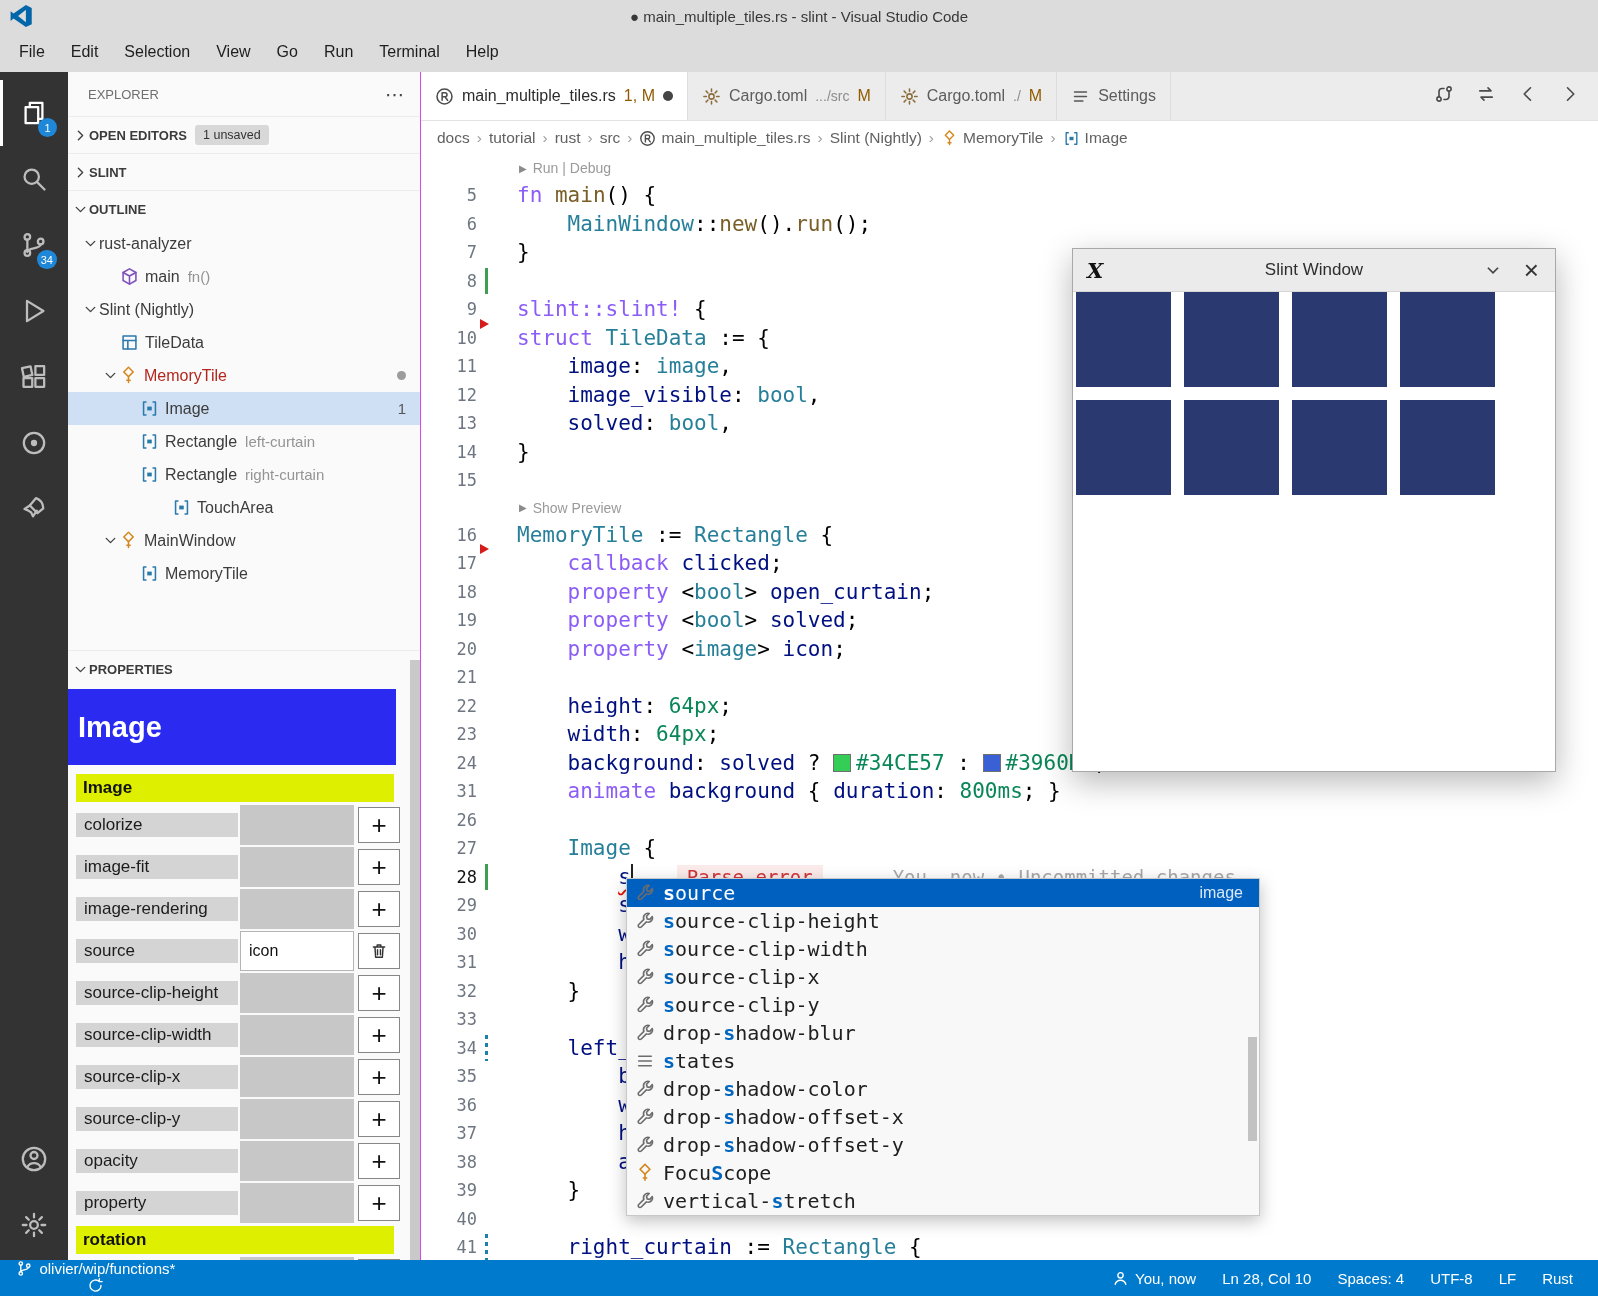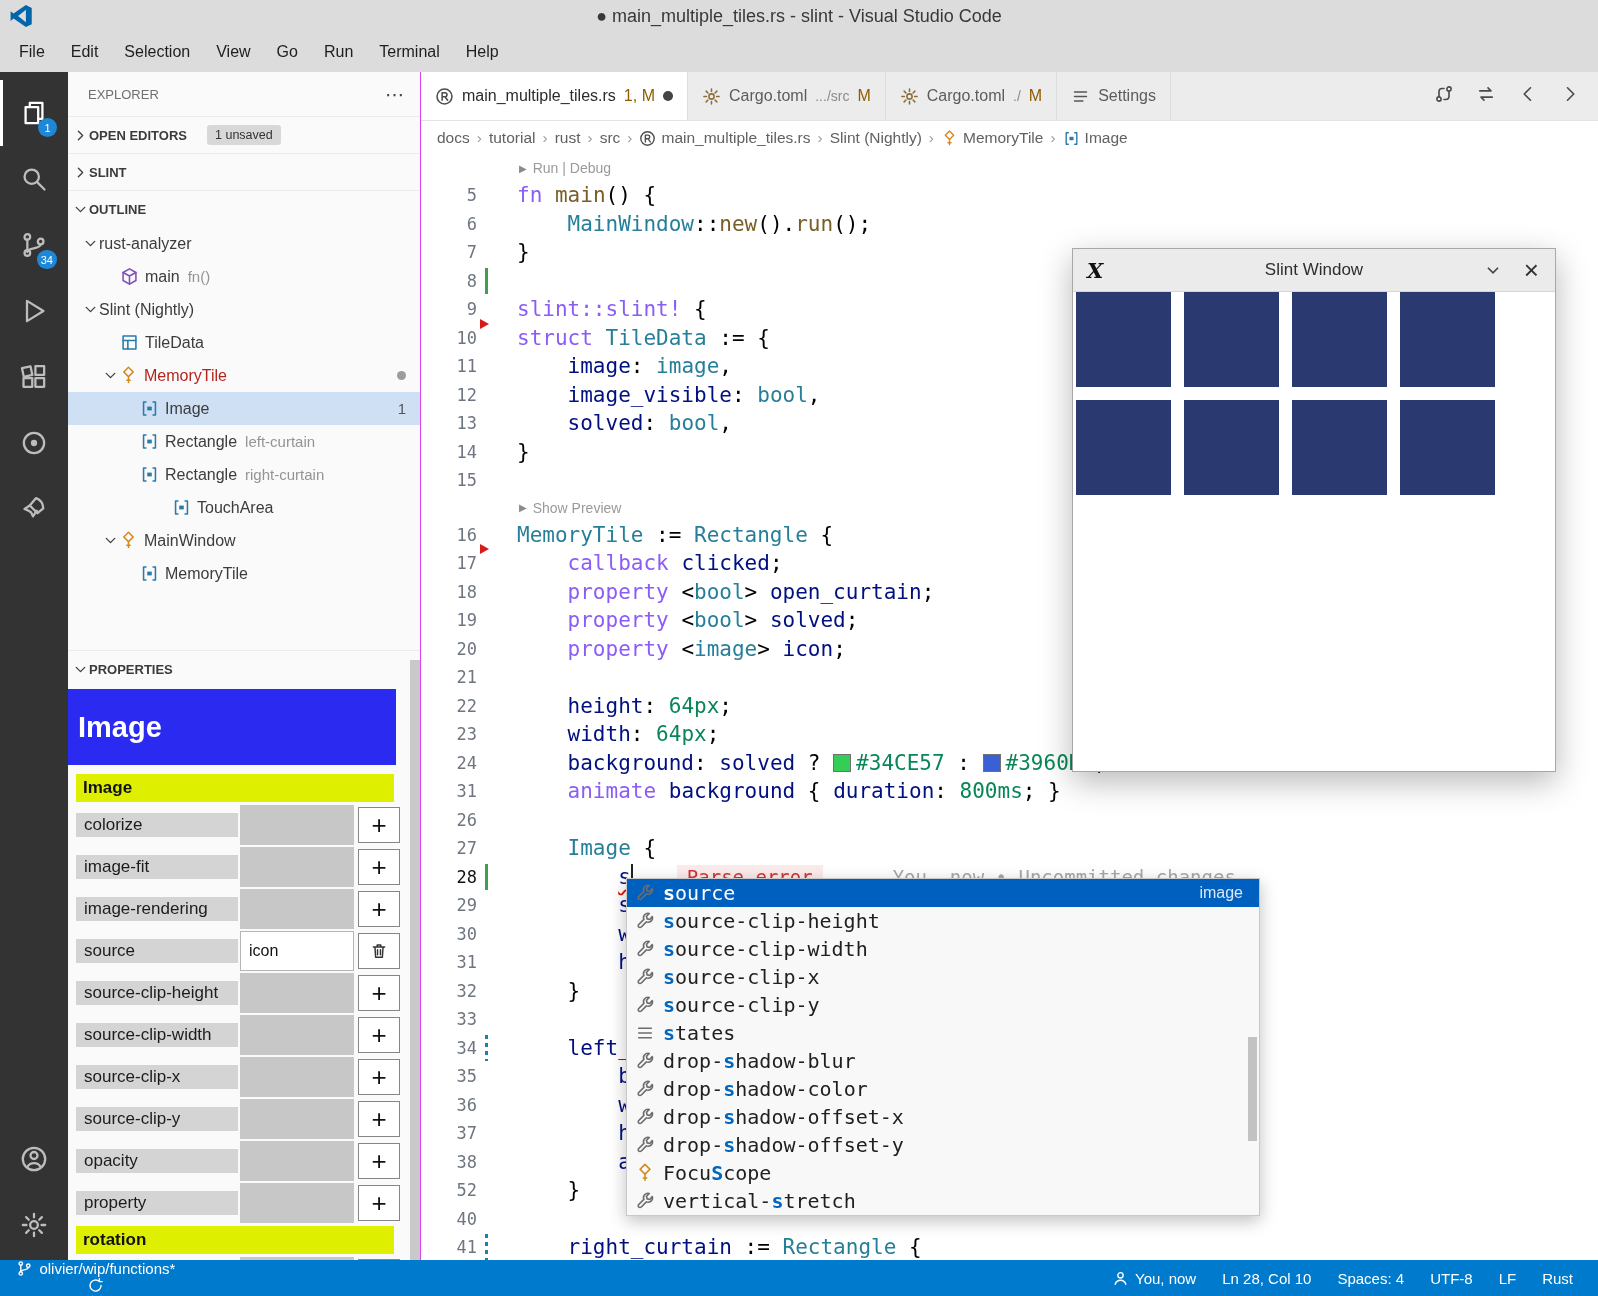--- a/index.html
+++ b/index.html
@@ -1,42 +1,42 @@
 <!DOCTYPE html>
 <html style="--accent: #007acc; --tile: #2a3a70; --selection: #0060c0; --banner: #2a2af0; --hyellow: #def000;"><head>
 <meta charset="utf-8">
 <style>
   html,body{margin:0;padding:0;background:#888;}
   .app{position:relative;width:1598px;height:1296px;background:#fff;overflow:hidden;
        font-family:"Liberation Sans",sans-serif;color:#1e1e1e;}
 
   
   .titlebar{height:32px;background:#dcdcdc;display:flex;align-items:center;justify-content:center;
-            position:relative;font-size:18px;color:#383838;}
+            position:relative;font-size:15px;color:#383838;}
   .vscode-logo{position:absolute;left:8px;top:3px;width:26px;height:26px;display:inline-flex;}
   .menubar{height:40px;background:#dcdcdc;display:flex;align-items:center;padding-left:6px;}
   .menu-item{padding:6px 13px;font-size:16px;color:#1e1e1e;border-radius:4px;}
 
   .main{position:absolute;top:72px;bottom:36px;left:0;right:0;display:flex;}
 
   
   .activitybar{width:68px;background:#333333;flex:none;display:flex;flex-direction:column;align-items:center;padding-top:8px;}
   .ab-item{width:68px;height:66px;display:flex;align-items:center;justify-content:center;position:relative;color:#bdbdbd;}
   .ab-item.active{color:#ffffff;box-shadow:inset 3px 0 0 #ffffff;}
   .ab-item .icon{width:28px;height:28px;}
   .ab-badge{position:absolute;right:11px;bottom:9px;background:#1f87d7;min-width:19px;height:19px;border-radius:10px;
             color:#fff;font-size:11px;display:flex;align-items:center;justify-content:center;padding:0 4px;box-sizing:border-box;}
   .ab-bottom{margin-top:auto;margin-bottom:2px;display:flex;flex-direction:column;align-items:center;}
 
   
   .sidebar{width:352px;background:#fafafa;flex:none;position:relative;overflow:hidden;border-right:1px solid #d946ef;}
   .sidebar-title{height:44px;display:flex;align-items:center;padding:0 16px 0 20px;font-size:13px;color:#6f6f6f;}
   .sidebar-title .more{margin-left:auto;font-size:19px;color:#444;}
   .sec-header{height:36px;display:flex;align-items:center;padding-left:4px;font-size:13px;font-weight:700;color:#3b3b3b;border-top:1px solid #ececec;}
-  .sec-badge{margin-left:20px;background:#d8d8d8;border-radius:3px;padding:3px 8px;font-size:12.5px;font-weight:400;color:#333;}
+  .sec-badge{margin-left:8px;background:#d8d8d8;border-radius:3px;padding:3px 8px;font-size:12.5px;font-weight:400;color:#333;}
   .chev{width:17px;height:17px;color:#424242;flex:none;display:inline-flex;}
   .icon{display:inline-flex;}
   .icon svg{width:100%;height:100%;}
 
   .tree-row{height:33px;display:flex;align-items:center;font-size:16px;color:#3c3c3c;padding-right:14px;}
   .tree-row.selected{background:#cfe0f4;}
   .tree-row .ticon{width:19px;height:19px;margin-right:6px;flex:none;}
   .tree-detail{margin-left:8px;color:#949494;font-size:15px;}
   .tree-right{margin-left:auto;color:#555;font-size:15px;}
   .tree-dot{margin-left:auto;width:9px;height:9px;border-radius:50%;background:#9c9c9c;}
@@ -634,21 +634,21 @@
           <div class="line"><div class="lnum">29</div><div class="gzone"></div><div class="ltext"><span class="pn">        </span><span class="pr">s</span></div></div>
           <div class="line"><div class="lnum">30</div><div class="gzone"></div><div class="ltext"><span class="pn">        </span><span class="pr">w</span></div></div>
           <div class="line"><div class="lnum">31</div><div class="gzone"></div><div class="ltext"><span class="pn">        </span><span class="pr">h</span></div></div>
           <div class="line"><div class="lnum">32</div><div class="gzone"></div><div class="ltext"><span class="pn">    }</span></div></div>
           <div class="line"><div class="lnum">33</div><div class="gzone"></div><div class="ltext"></div></div>
           <div class="line"><div class="lnum">34</div><div class="gzone"><div class="gbar modified"></div></div><div class="ltext"><span class="pn">    </span><span class="pr">left_</span></div></div>
           <div class="line"><div class="lnum">35</div><div class="gzone"></div><div class="ltext"><span class="pn">        </span><span class="pr">b</span></div></div>
           <div class="line"><div class="lnum">36</div><div class="gzone"></div><div class="ltext"><span class="pn">        </span><span class="pr">w</span></div></div>
           <div class="line"><div class="lnum">37</div><div class="gzone"></div><div class="ltext"><span class="pn">        </span><span class="pr">h</span></div></div>
           <div class="line"><div class="lnum">38</div><div class="gzone"></div><div class="ltext"><span class="pn">        </span><span class="pr">a</span></div></div>
-          <div class="line"><div class="lnum">52</div><div class="gzone"></div><div class="ltext"><span class="pn">    }</span></div></div>
+          <div class="line"><div class="lnum">39</div><div class="gzone"></div><div class="ltext"><span class="pn">    }</span></div></div>
           <div class="line"><div class="lnum">40</div><div class="gzone"></div><div class="ltext"></div></div>
           <div class="line"><div class="lnum">41</div><div class="gzone"><div class="gbar modified"></div></div><div class="ltext"><span class="pn">    </span><span class="pr">right_curtain</span><span class="pn"> := </span><span class="ty">Rectangle</span><span class="pn"> {</span></div></div>
         </div>
     </section>
   </div>
 
   <div class="slint-window">
     <div class="sw-titlebar">
       <span class="x-logo">X</span>
       <span class="sw-title">Slint Window</span>
@@ -713,32 +713,32 @@
         <span class=" icon" style="color: rgb(108, 108, 108);">
           <svg viewBox="0 0 16 16">
             <path d="M13.8 4.4a3.5 3.5 0 0 1-4.7 4.3L5 12.8a1.4 1.4 0 0 1-2-2l4.1-4.1a3.5 3.5 0 0 1 4.3-4.7L9.2 4.2l.5 2.1 2.1.5z" fill="none" stroke="currentColor" stroke-width="1.3" stroke-linecap="round" stroke-linejoin="round"></path>
           </svg>
         </span>
         <span><span></span><span class="ac-match">s</span><span>ource-clip-y</span></span>
       </div>
       <div class="ac-row">
         <span class=" icon" style="color: rgb(108, 108, 108);">
           <svg viewBox="0 0 16 16">
+            <path d="M13.8 4.4a3.5 3.5 0 0 1-4.7 4.3L5 12.8a1.4 1.4 0 0 1-2-2l4.1-4.1a3.5 3.5 0 0 1 4.3-4.7L9.2 4.2l.5 2.1 2.1.5z" fill="none" stroke="currentColor" stroke-width="1.3" stroke-linecap="round" stroke-linejoin="round"></path>
+          </svg>
+        </span>
+        <span><span>drop-</span><span class="ac-match">s</span><span>hadow-blur</span></span>
+      </div>
+      <div class="ac-row">
+        <span class=" icon" style="color: rgb(108, 108, 108);">
+          <svg viewBox="0 0 16 16">
             <path d="M3 4.2h10M3 8h10M3 11.8h10" fill="none" stroke="currentColor" stroke-width="1.3" stroke-linecap="round" stroke-linejoin="round"></path>
           </svg>
         </span>
         <span><span></span><span class="ac-match">s</span><span>tates</span></span>
-      </div>
-      <div class="ac-row">
-        <span class=" icon" style="color: rgb(108, 108, 108);">
-          <svg viewBox="0 0 16 16">
-            <path d="M13.8 4.4a3.5 3.5 0 0 1-4.7 4.3L5 12.8a1.4 1.4 0 0 1-2-2l4.1-4.1a3.5 3.5 0 0 1 4.3-4.7L9.2 4.2l.5 2.1 2.1.5z" fill="none" stroke="currentColor" stroke-width="1.3" stroke-linecap="round" stroke-linejoin="round"></path>
-          </svg>
-        </span>
-        <span><span>drop-</span><span class="ac-match">s</span><span>hadow-blur</span></span>
       </div>
       <div class="ac-row">
         <span class=" icon" style="color: rgb(108, 108, 108);">
           <svg viewBox="0 0 16 16">
             <path d="M13.8 4.4a3.5 3.5 0 0 1-4.7 4.3L5 12.8a1.4 1.4 0 0 1-2-2l4.1-4.1a3.5 3.5 0 0 1 4.3-4.7L9.2 4.2l.5 2.1 2.1.5z" fill="none" stroke="currentColor" stroke-width="1.3" stroke-linecap="round" stroke-linejoin="round"></path>
           </svg>
         </span>
         <span><span>drop-</span><span class="ac-match">s</span><span>hadow-color</span></span>
       </div>
       <div class="ac-row">

